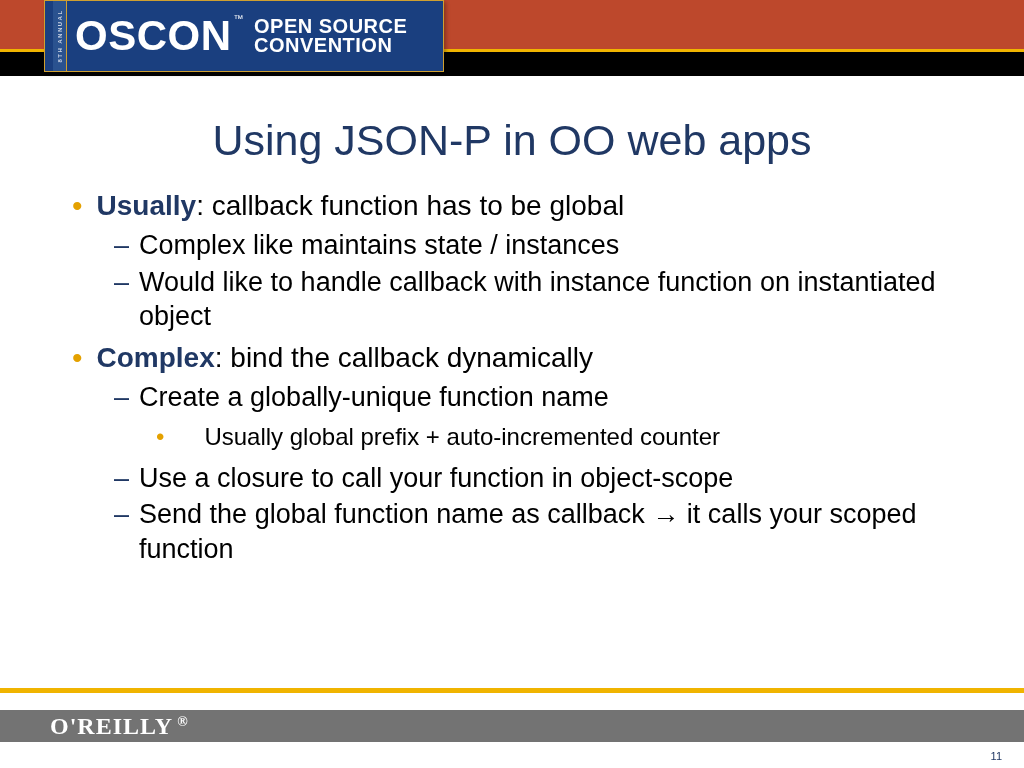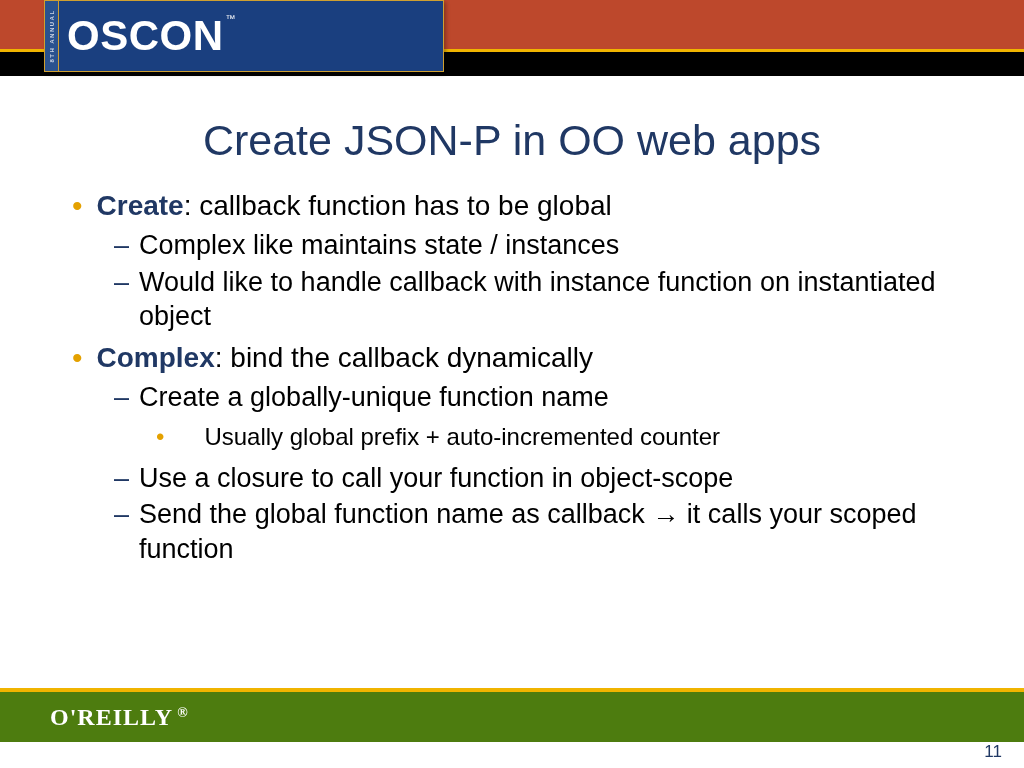--- a/index.html
+++ b/index.html
@@ -11,20 +11,21 @@
   .header { position: absolute; top: 0; left: 0; right: 0; height: 90px; }
   .header-orange { position: absolute; top: 0; left: 0; right: 0; height: 52px; background: #bd482c; }
   .header-black  { position: absolute; top: 52px; left: 0; right: 0; height: 24px; background: #000; }
   .header-thin-yellow { position: absolute; top: 49px; left: 0; right: 0; height: 3px; background: #f0b400; }
 
   .oscon-badge {
     position: absolute; top: 0; left: 44px; width: 400px; height: 72px;
     background: #1a3f7f; border: 1px solid #d0a030;
     display: flex; align-items: center; color: #fff;
     box-shadow: 2px 2px 4px rgba(0,0,0,0.3);
+    padding-left: 8px;
   }
   .annual-strip {
     width: 14px; height: 100%; background: #2a528f; border-right: 1px solid #d0a030;
     display: flex; align-items: center; justify-content: center;
   }
   .annual-strip span {
     transform: rotate(-90deg); white-space: nowrap;
     font-size: 6px; letter-spacing: 1.5px; color: #c8d2e4; font-weight: bold;
   }
   .oscon-word {
@@ -53,57 +54,61 @@
   .sub { margin-left: 42px; display: flex; font-size: 27px; margin-bottom: 2px; }
   .sub .dash { color: #203864; margin-right: 10px; }
   .sub .txt { flex: 1; }
 
   .sub2 { margin-left: 84px; display: flex; font-size: 24px; margin-top: 8px; margin-bottom: 8px; }
   .sub2 .dot2 { color: #e4a100; margin-right: 12px; }
   .sub2 .txt { flex: 1; margin-left: 28px; }
 
   
   .foot-line-yellow { position: absolute; left: 0; right: 0; bottom: 75px; height: 5px; background: #f0b400; }
-  .foot-black { position: absolute; left: 0; right: 0; bottom: 26px; height: 50px; background: #4d7c0f; display: flex; align-items: center; }
+  .foot-black { position: absolute; left: 0; right: 0; bottom: 26px; height: 32px; background: #737373; display: flex; align-items: center; }
   .oreilly {
     color: #fff; font-size: 24px; font-weight: bold; letter-spacing: 1px;
     margin-left: 50px; font-family: Georgia, 'Times New Roman', serif;
   }
   .oreilly sup { font-size: 14px; vertical-align: 8px; margin-left: 4px; }
   .foot-white { position: absolute; left: 0; right: 0; bottom: 0; height: 26px; background: #fff; }
-  .pagenum { position: absolute; right: 22px; bottom: 6px; font-size: 17px; color: #203864; margin-top: 32px; }
+  .pagenum { position: absolute; right: 22px; bottom: 6px; font-size: 11px; color: #203864; margin-top: 32px; }
 </style>
 </head>
 <body>
 
 <div class="slide">
 
   <div class="header">
     <div class="header-orange"></div>
     <div class="header-thin-yellow"></div>
     <div class="header-black"></div>
 
     <div class="oscon-badge">
       <div class="annual-strip">
         <span>8TH ANNUAL</span>
       </div>
       <div class="oscon-word">
         <span>OSCON</span><sup>™</sup>
       </div>
+      <div class="osc-right">
+        <div class="osc-line">OPEN SOURCE</div>
+        <div class="osc-line">CONVENTION</div>
+      </div>
     </div>
   </div>
 
-  <div class="title">Create JSON-P in OO web apps</div>
+  <div class="title">Using JSON-P in OO web apps</div>
 
   <div class="content">
 
     <div class="bullet">
       <div class="dot">•</div>
       <div class="txt">
-        <strong>Create</strong><span>: callback function has to be global</span>
+        <strong>Usually</strong><span>: callback function has to be global</span>
       </div>
     </div>
     <div class="sub">
       <div class="dash">–</div>
       <div class="txt">Complex like maintains state / instances</div>
     </div>
     <div class="sub">
       <div class="dash">–</div>
       <div class="txt">Would like to handle callback with instance function on instantiated object</div>
     </div>

